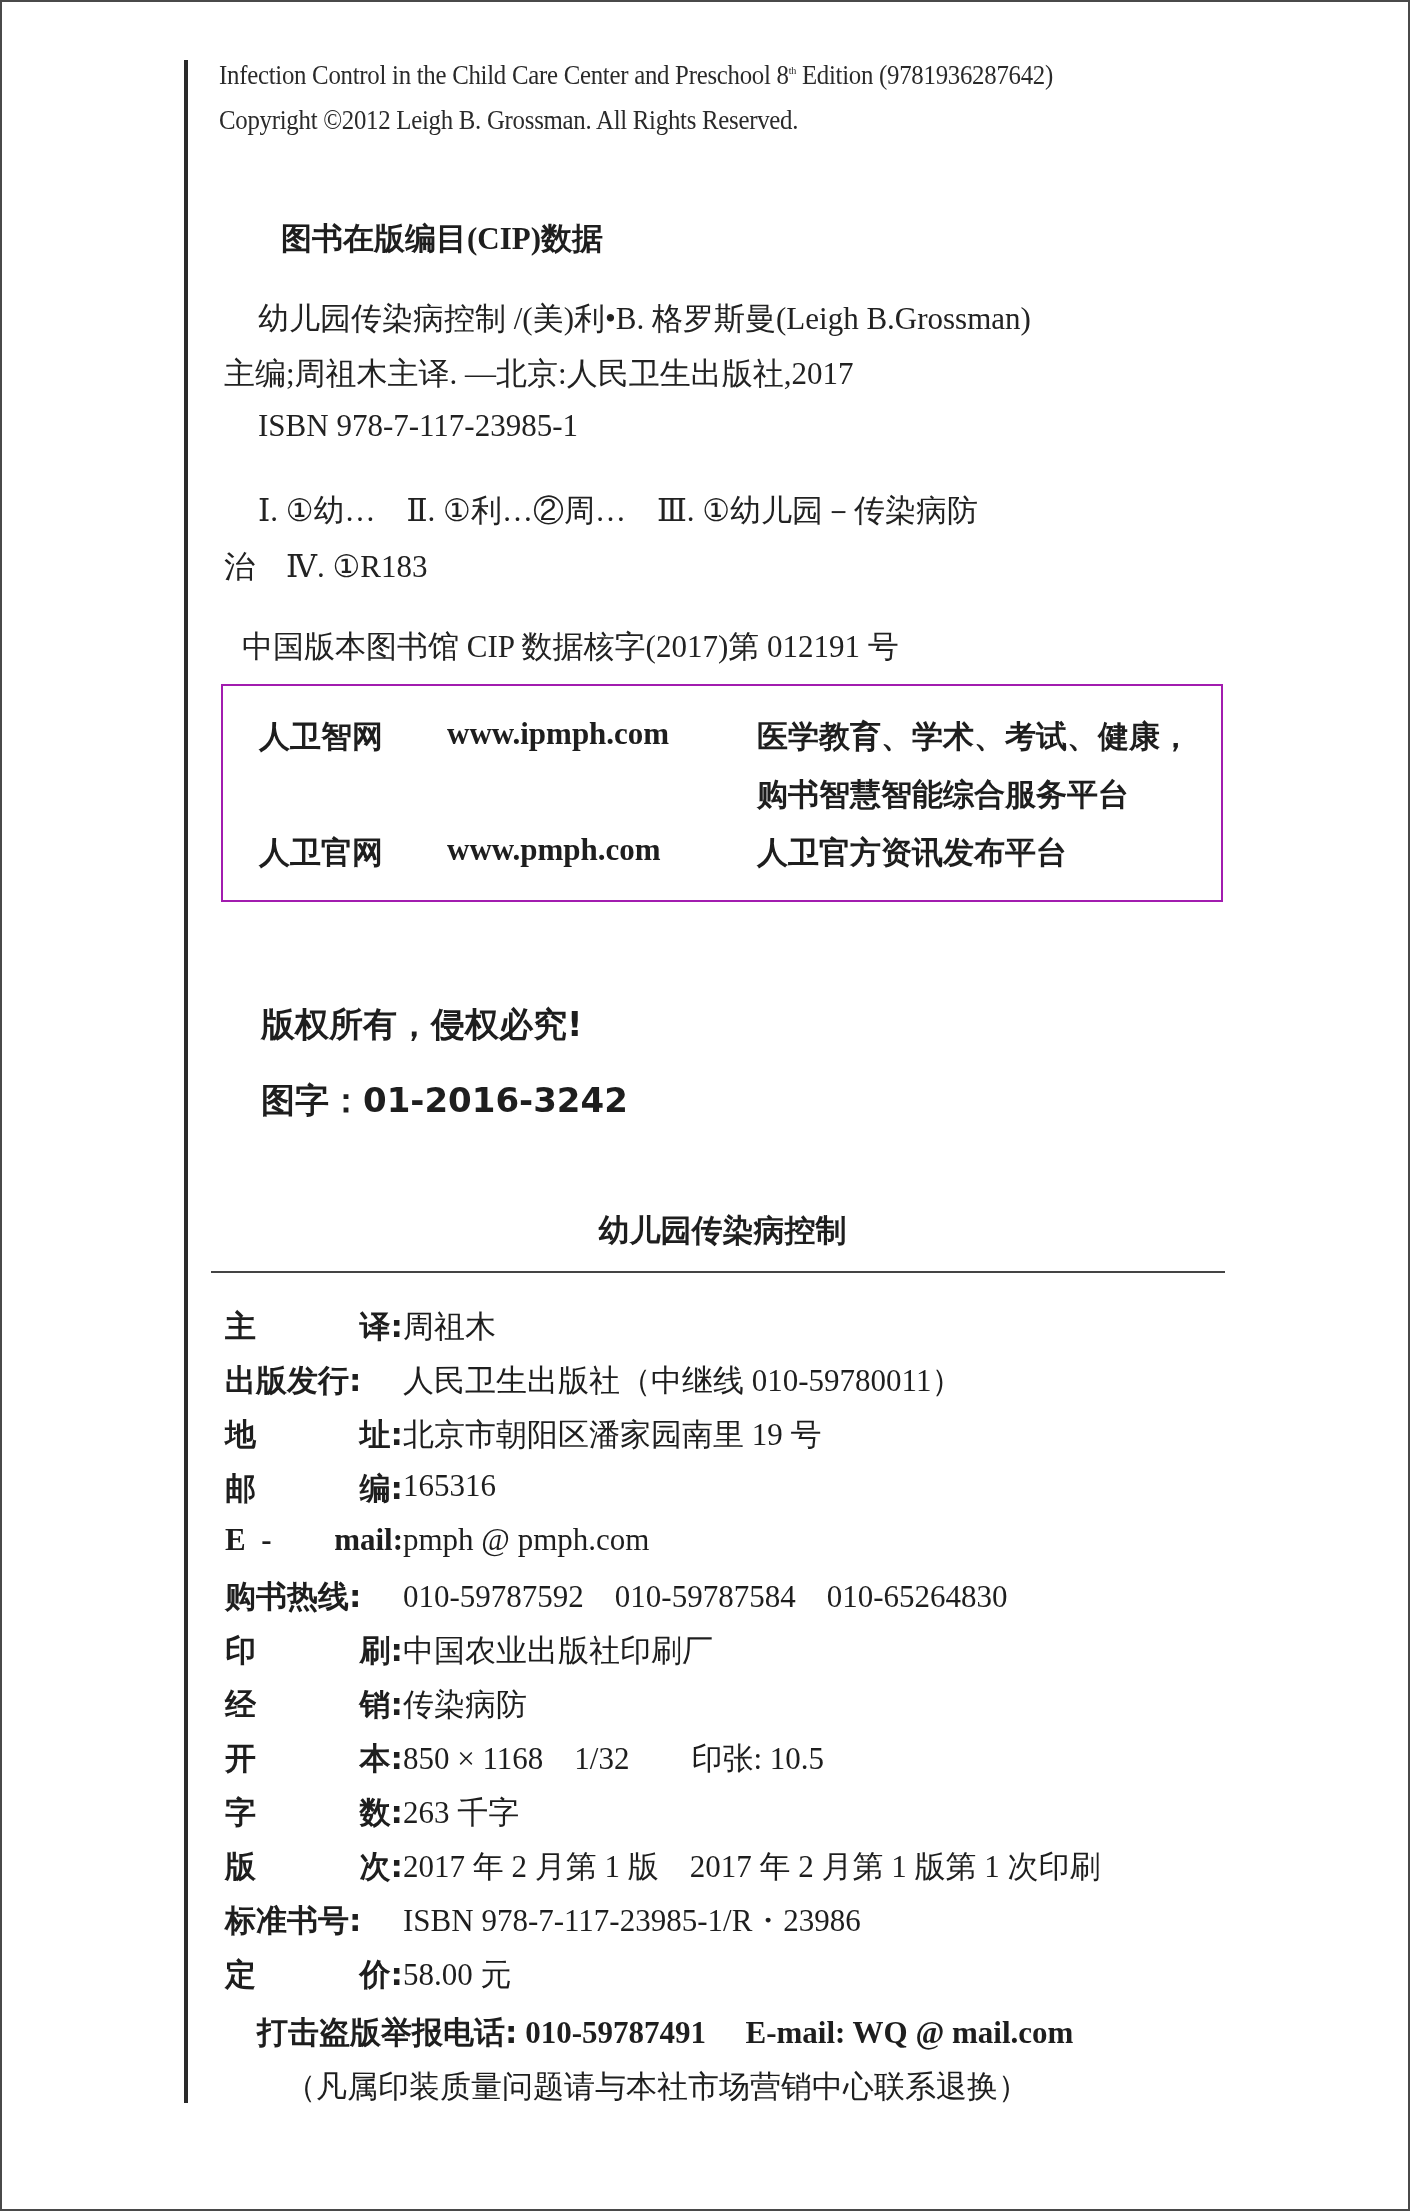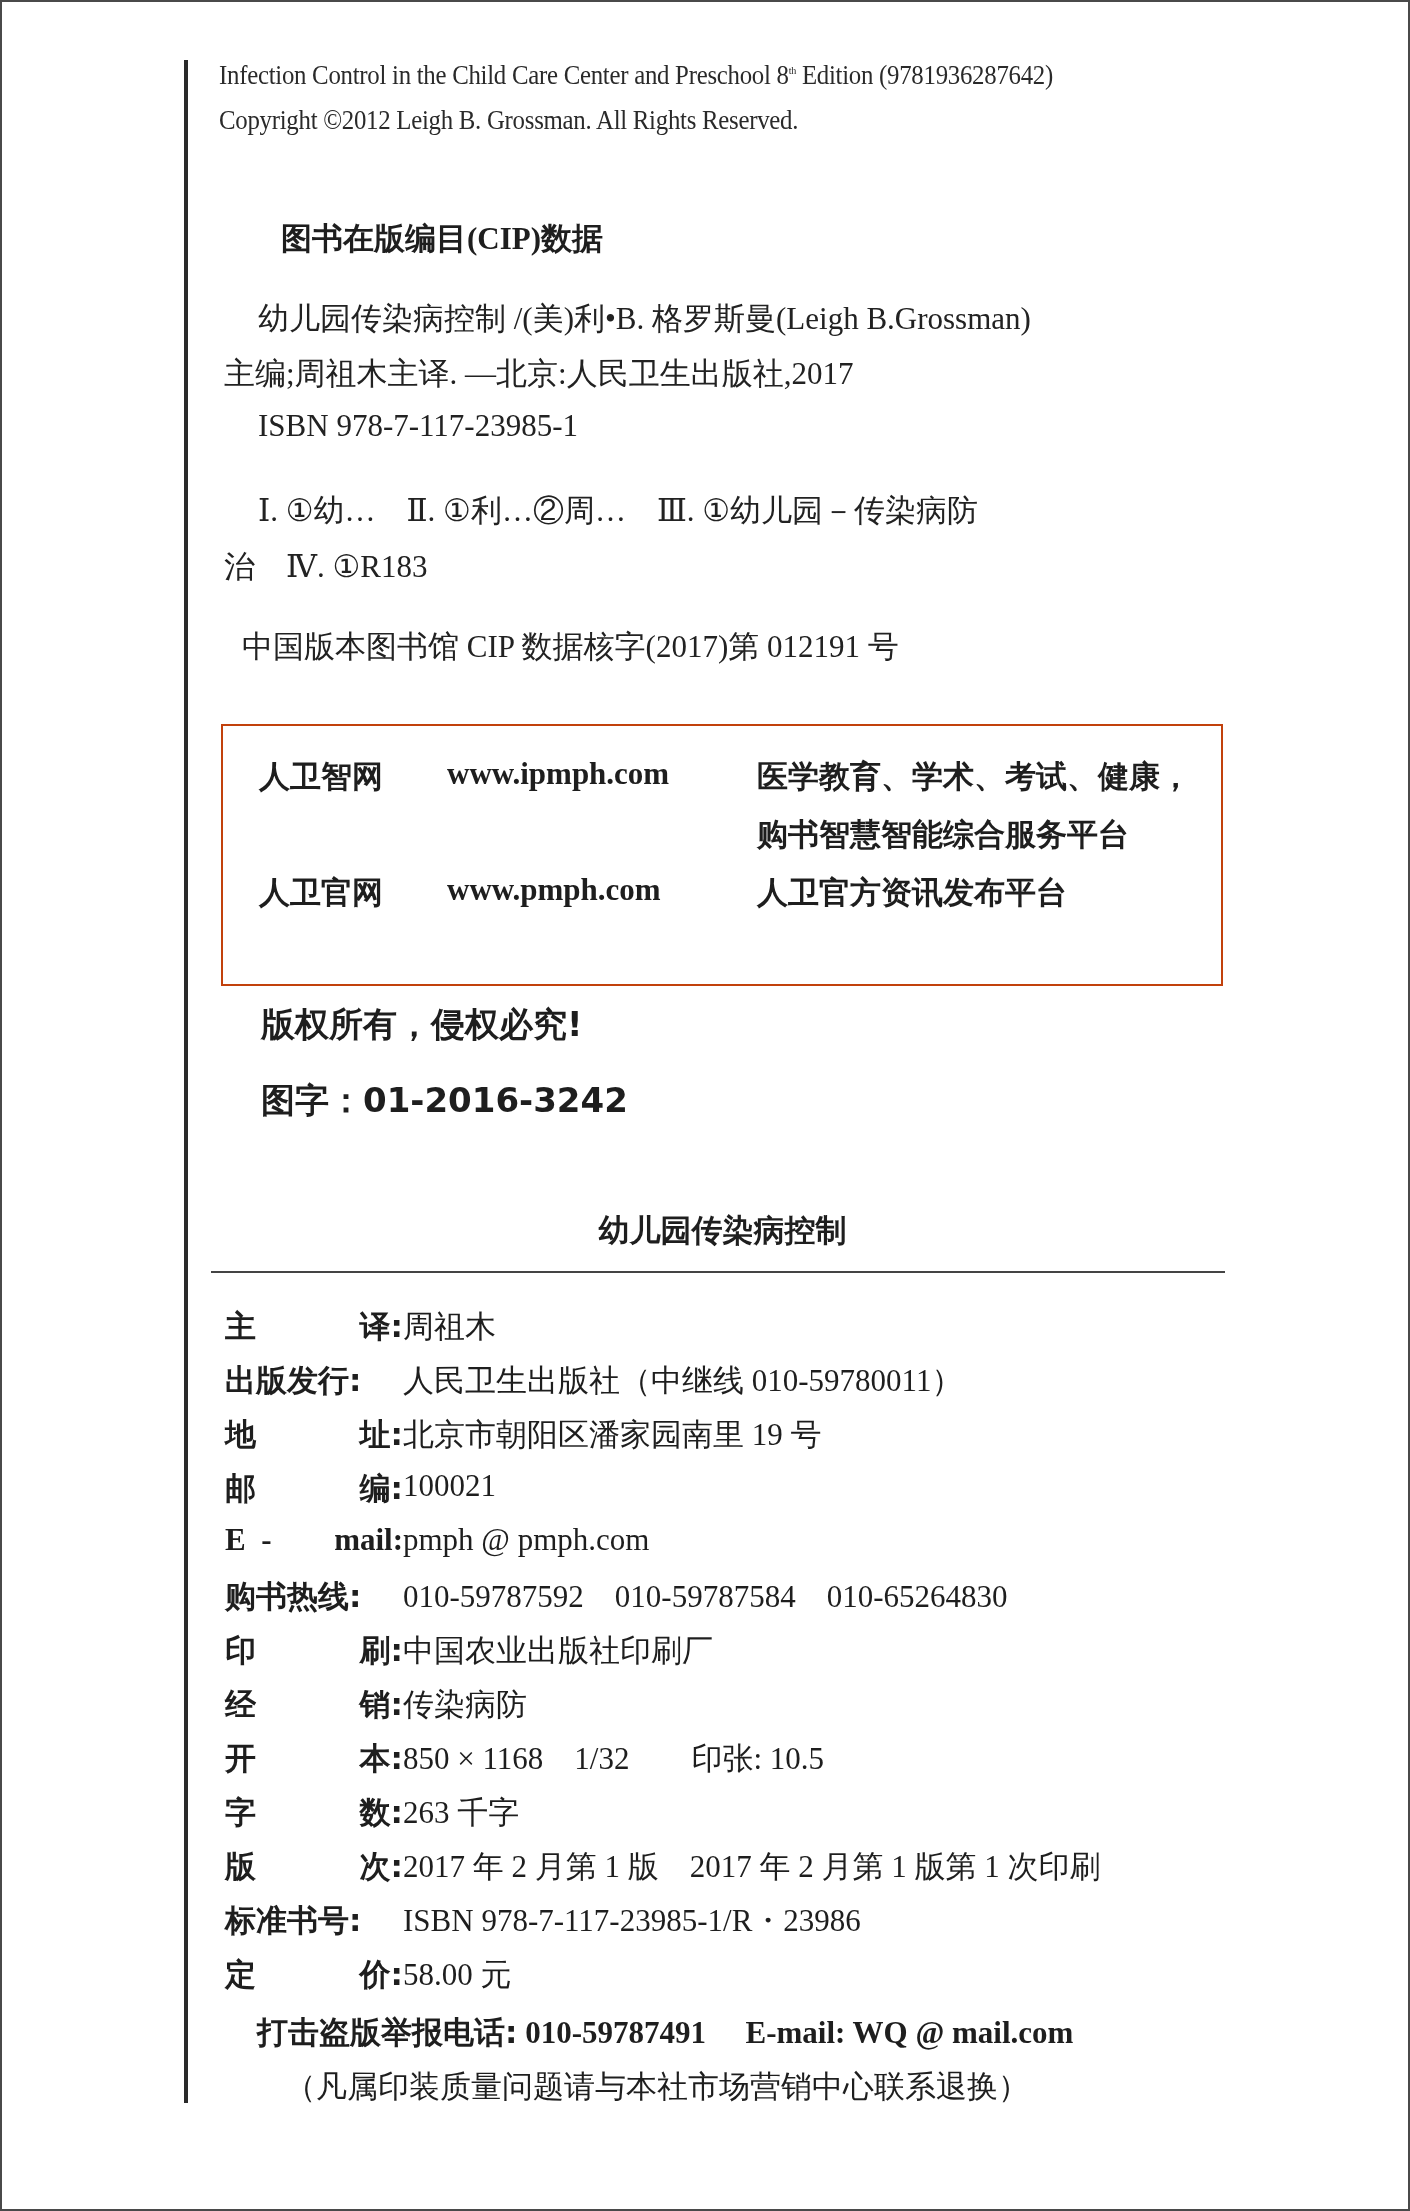--- a/index.html
+++ b/index.html
@@ -23,24 +23,24 @@
   }
   .abs { position: absolute; white-space: nowrap; }
   .serif { font-family: "Liberation Serif", "DejaVu Serif", serif; }
   .sans { font-family: "DejaVu Sans", "Liberation Sans", sans-serif; }
   .en-line { left: 219px; font-size: 27px; letter-spacing: -0.3px; transform: scaleX(0.92); transform-origin: left center; color: #2a2a2a; }
   .cip { font-size: 31px; color: #222; }
   .cip-title { left: 258px; top: 218px; font-size: 31px; font-weight: bold; margin-left: 23px; }
   .sup { font-size: 11px; vertical-align: super; }
 
   .box {
-    position: absolute; left: 221px; top: 724px;
-    width: 1002px; height: 262px;
+    position: absolute; left: 221px; top: 684px;
+    width: 1002px; height: 218px;
     box-sizing: border-box;
-    border: 2px solid #c2410c;
+    border: 2px solid #a21caf;
   }
   .box-row { position: absolute; font-size: 31px; font-weight: bold; white-space: nowrap; }
   .box .c1 { position: absolute; left: 36px; }
   .box .c2 { position: absolute; left: 224px; }
   .box .c3 { position: absolute; left: 534px; }
 
   .bold-sans { font-weight: bold; font-size: 34px; }
 
   .book-title { left: 0; width: 1445px; text-align: center; top: 1210px; font-size: 31px; font-weight: bold; }
   .hrule { position: absolute; left: 211px; top: 1271px; width: 1014px; height: 2px; background: #444; }
@@ -114,21 +114,21 @@
       <span class="l1">地</span>
       <span class="l2">址:</span>
     </div>
   <div class="info-value">北京市朝阳区潘家园南里 19 号</div>
 </div>
 <div class="info-row serif" style="top:1468px;">
   <div class="info-label sans">
       <span class="l1">邮</span>
       <span class="l2">编:</span>
     </div>
-  <div class="info-value">100021</div>
+  <div class="info-value">165316</div>
 </div>
 <div class="info-row serif" style="top:1522px;">
   <div class="info-label serif">
       <span class="l1" style="white-space:pre;">E  -</span>
       <span class="l2">mail:</span>
     </div>
   <div class="info-value">pmph @ pmph.com</div>
 </div>
 <div class="info-row serif" style="top:1576px;">
   <div class="info-label sans">

